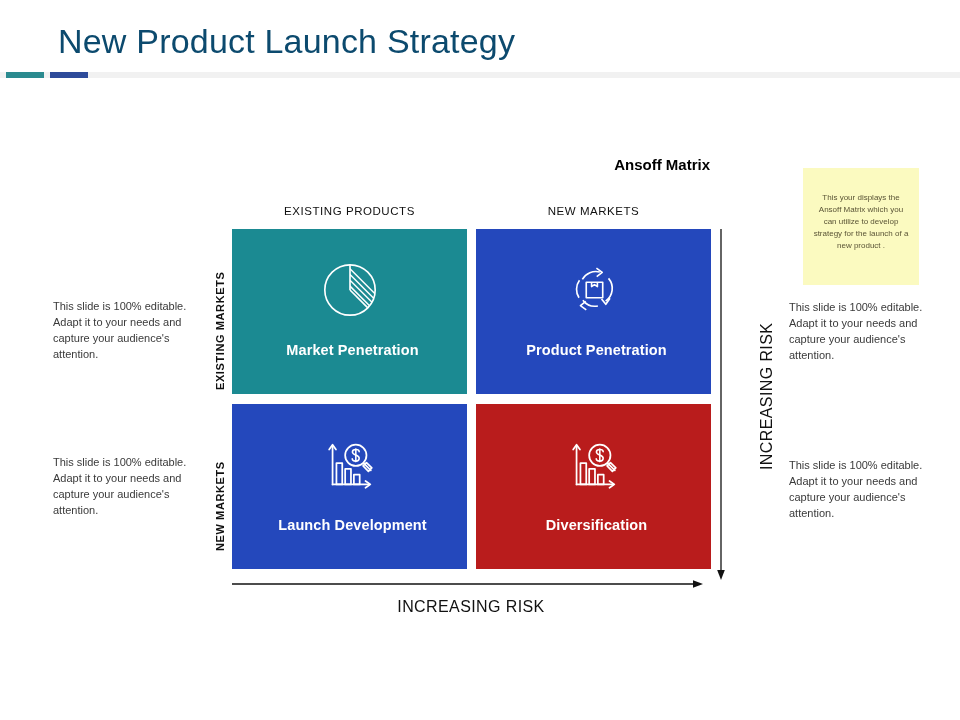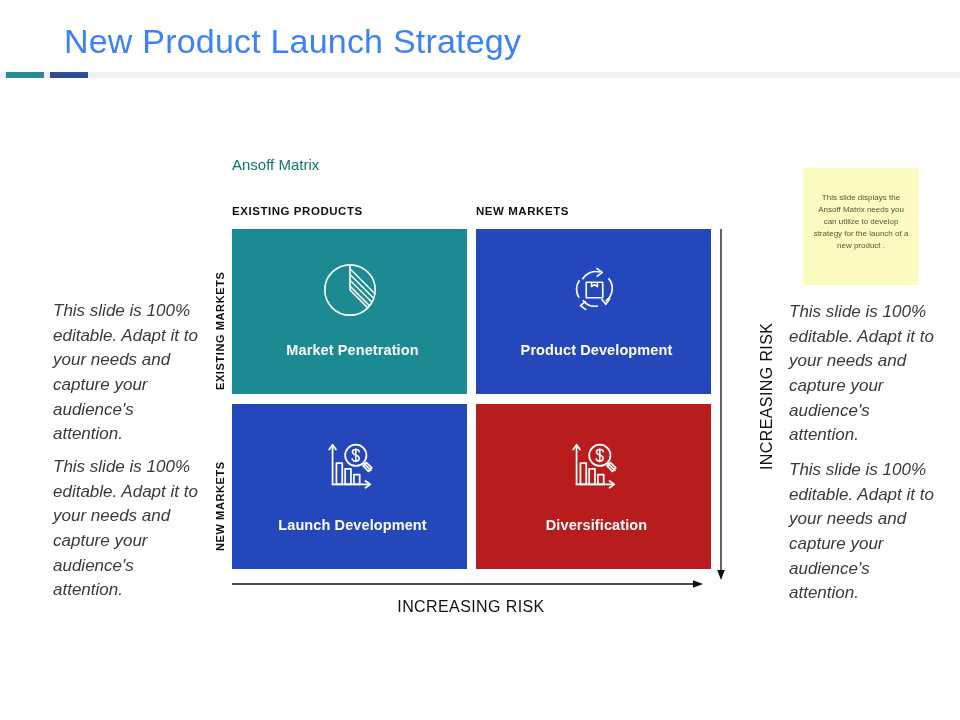--- a/index.html
+++ b/index.html
@@ -17,23 +17,22 @@
   }
 
   
   .slide-title {
     position: absolute;
     left: 58px;
     top: 22px;
     font-size: 34px;
     font-weight: 400;
     letter-spacing: 0.2px;
-    color: #3b82f6;
+    color: #0c4a6e;
     white-space: nowrap;
-    margin-left: 6px;
   }
   .title-rule {
     position: absolute;
     left: 0px;
     top: 72px;
     width: 960px;
     height: 6px;
     background: #f1f1f1;
   }
   .accent-teal {
@@ -52,34 +51,34 @@
     height: 6px;
     background: #2d4b9a;
   }
 
   
   .matrix-title {
     position: absolute;
     left: 232px;
     top: 156px;
     width: 478px;
-    text-align: left;
+    text-align: right;
     font-size: 15px;
-    font-weight: 400;
-    color: #0f766e;
+    font-weight: 700;
+    color: #000000;
   }
 
   .col-head {
     position: absolute;
     top: 205px;
     font-size: 11.5px;
-    font-weight: bold;
+    font-weight: normal;
     letter-spacing: 0.55px;
     color: #111111;
-    text-align: left;
+    text-align: center;
   }
   .col-head.left  { left: 232px; width: 235px; }
   .col-head.right { left: 476px; width: 235px; }
 
   
   .row-label {
     position: absolute;
     left: 0;
     top: 0;
     font-size: 11px;
@@ -128,24 +127,23 @@
     text-align: center;
     font-size: 14.5px;
     font-weight: bold;
     letter-spacing: 0.1px;
     color: #ffffff;
   }
 
   
   .side-text {
     position: absolute;
-    font-size: 17px;
+    font-size: 11px;
     line-height: 1.45;
     color: #3a3a3a;
-    font-style: italic;
   }
   .side-text.l1 { left: 53px;  top: 299px; width: 150px; }
   .side-text.l2 { left: 53px;  top: 455px; width: 150px; }
   .side-text.r1 { left: 789px; top: 300px; width: 150px; }
   .side-text.r2 { left: 789px; top: 458px; width: 150px; }
 
   
   .note {
     position: absolute;
     left: 803px;
@@ -255,21 +253,21 @@
 
       <path d="M47 20 A16 16 0 0 1 44 43.5"></path>
       <path d="M48.5 40.5 L44.2 46.8 L39.8 41.2"></path>
 
       <path d="M20.5 42.5 A16 16 0 0 0 36 48.5"></path>
       <path d="M24 52.5 L18 48.2 L23.5 43.8"></path>
 
       <path d="M17 22 A16 16 0 0 0 16.5 40"></path>
     </svg>
   </div>
-  <div class="cell-label">Product Development</div>
+  <div class="cell-label">Product Penetration</div>
 </div>
 
 <div class="cell bl">
   <div class="cell-icon">
     <svg viewBox="0 0 64 64" fill="none" stroke="#ffffff" stroke-width="1.8" stroke-linecap="round" stroke-linejoin="round">
 
       <path d="M14 52 V12"></path>
       <path d="M10.5 16 L14 11 L17.5 16"></path>
 
       <path d="M14 52 H52"></path>
@@ -308,21 +306,21 @@
   </div>
   <div class="cell-label">Diversification</div>
 </div>
 
 <div class="side-text l1">This slide is 100% editable.  Adapt it to your needs and capture your audience's attention.</div>
 <div class="side-text l2">This slide is 100% editable.  Adapt it to your needs and capture your audience's attention.</div>
 <div class="side-text r1">This slide is 100% editable.  Adapt it to your needs and capture your audience's attention.</div>
 <div class="side-text r2">This slide is 100% editable.  Adapt it to your needs and capture your audience's attention.</div>
 
 <div class="note">
-  <div class="note-text">This slide displays the Ansoff Matrix needs you can utilize to develop strategy for the launch of a new product .</div>
+  <div class="note-text">This your displays the Ansoff Matrix which you can utilize to develop strategy for the launch of a new product .</div>
 </div>
 
 <div class="arrow-bottom">
   <svg viewBox="0 0 472 12" width="472" height="12">
     <line x1="0" y1="6" x2="462" y2="6" stroke="#111111" stroke-width="1.3"></line>
     <path d="M461 2.2 L471 6 L461 9.8 Z" fill="#111111"></path>
   </svg>
 </div>
 
 <div class="arrow-right">

